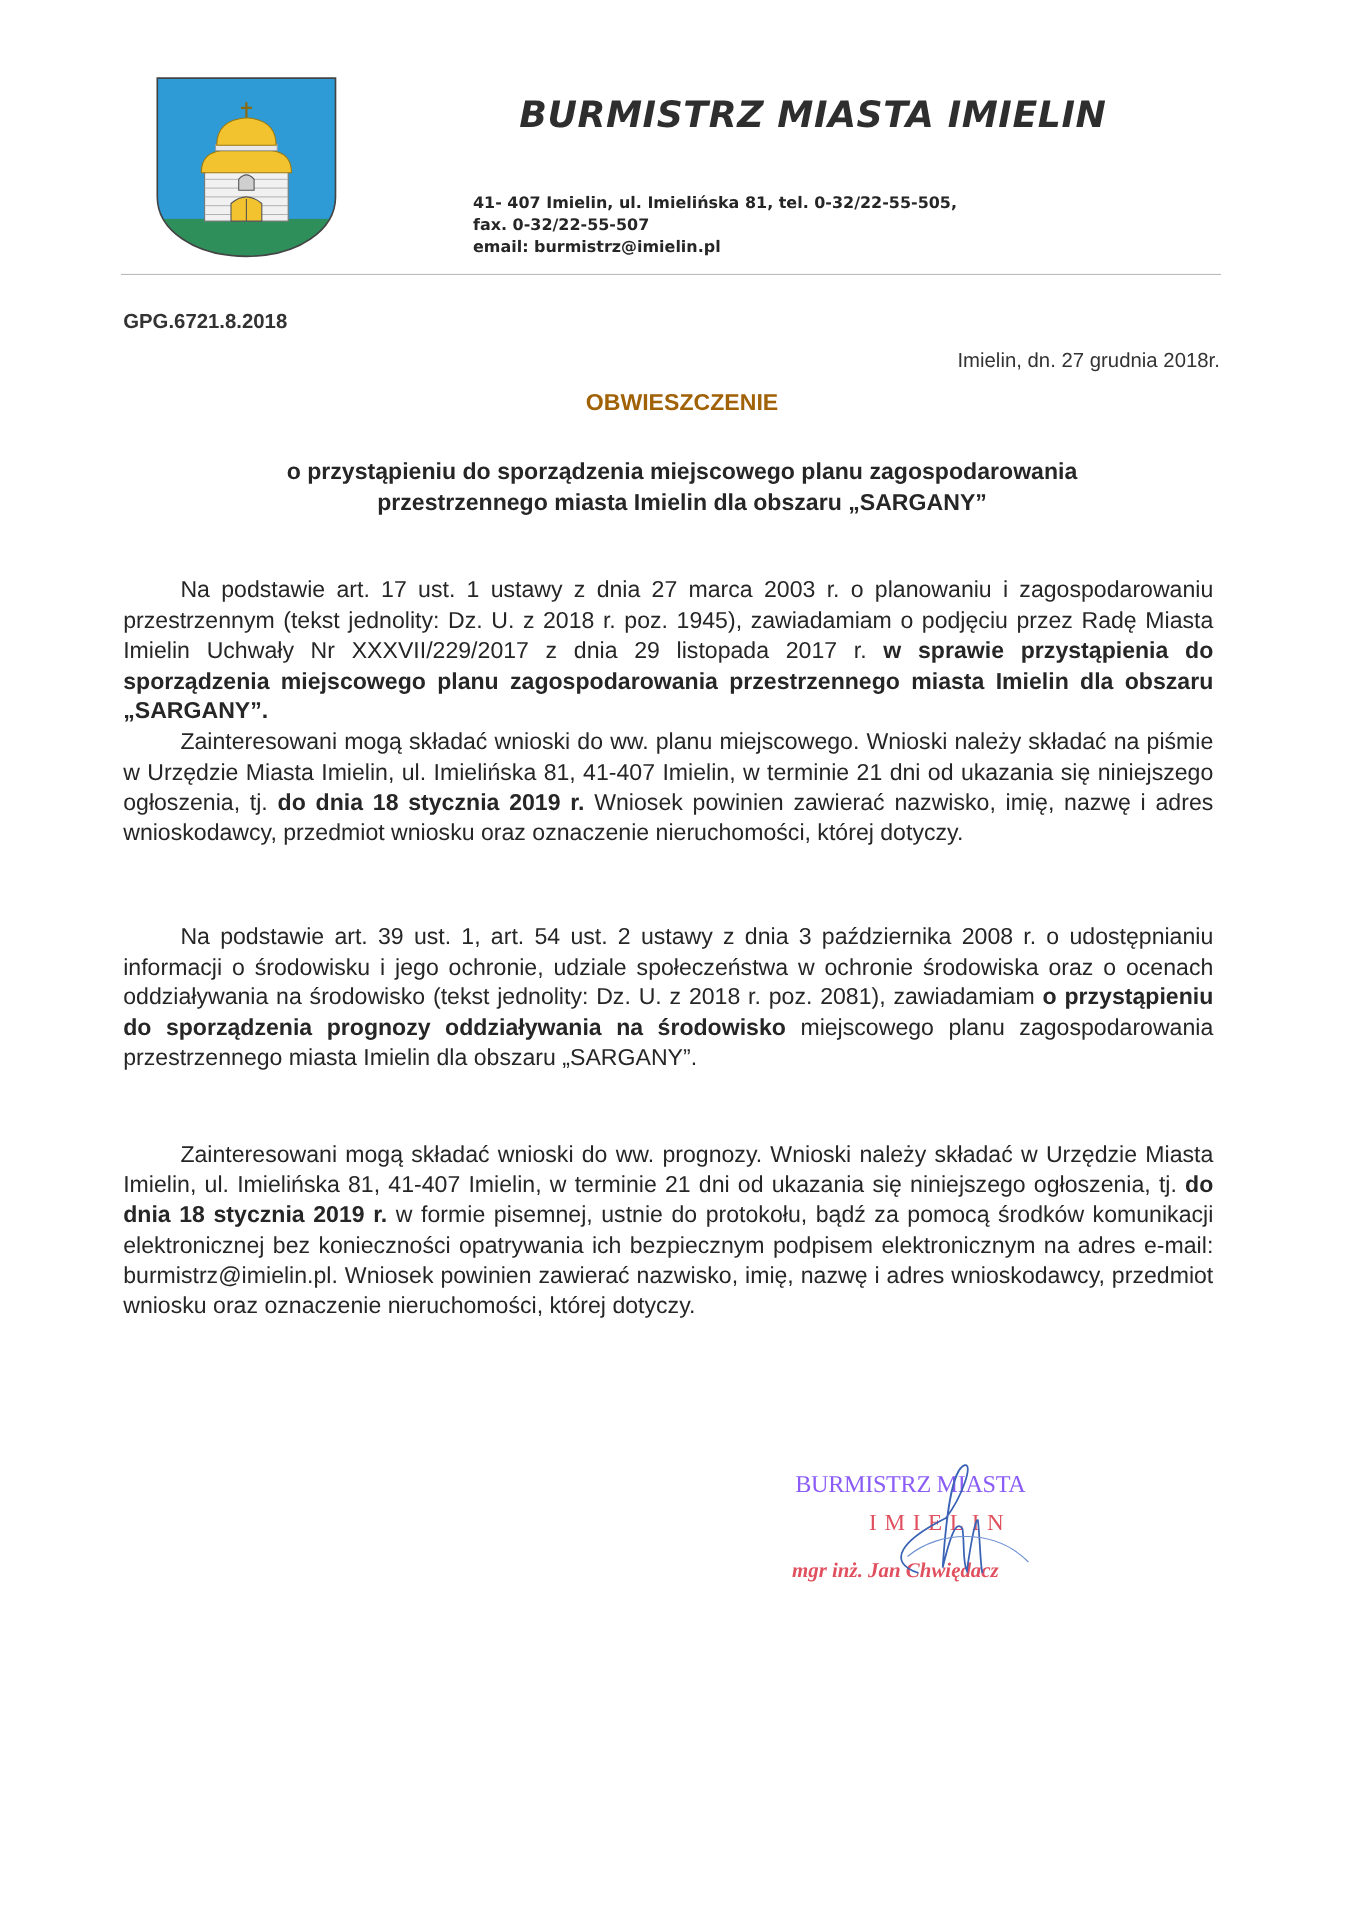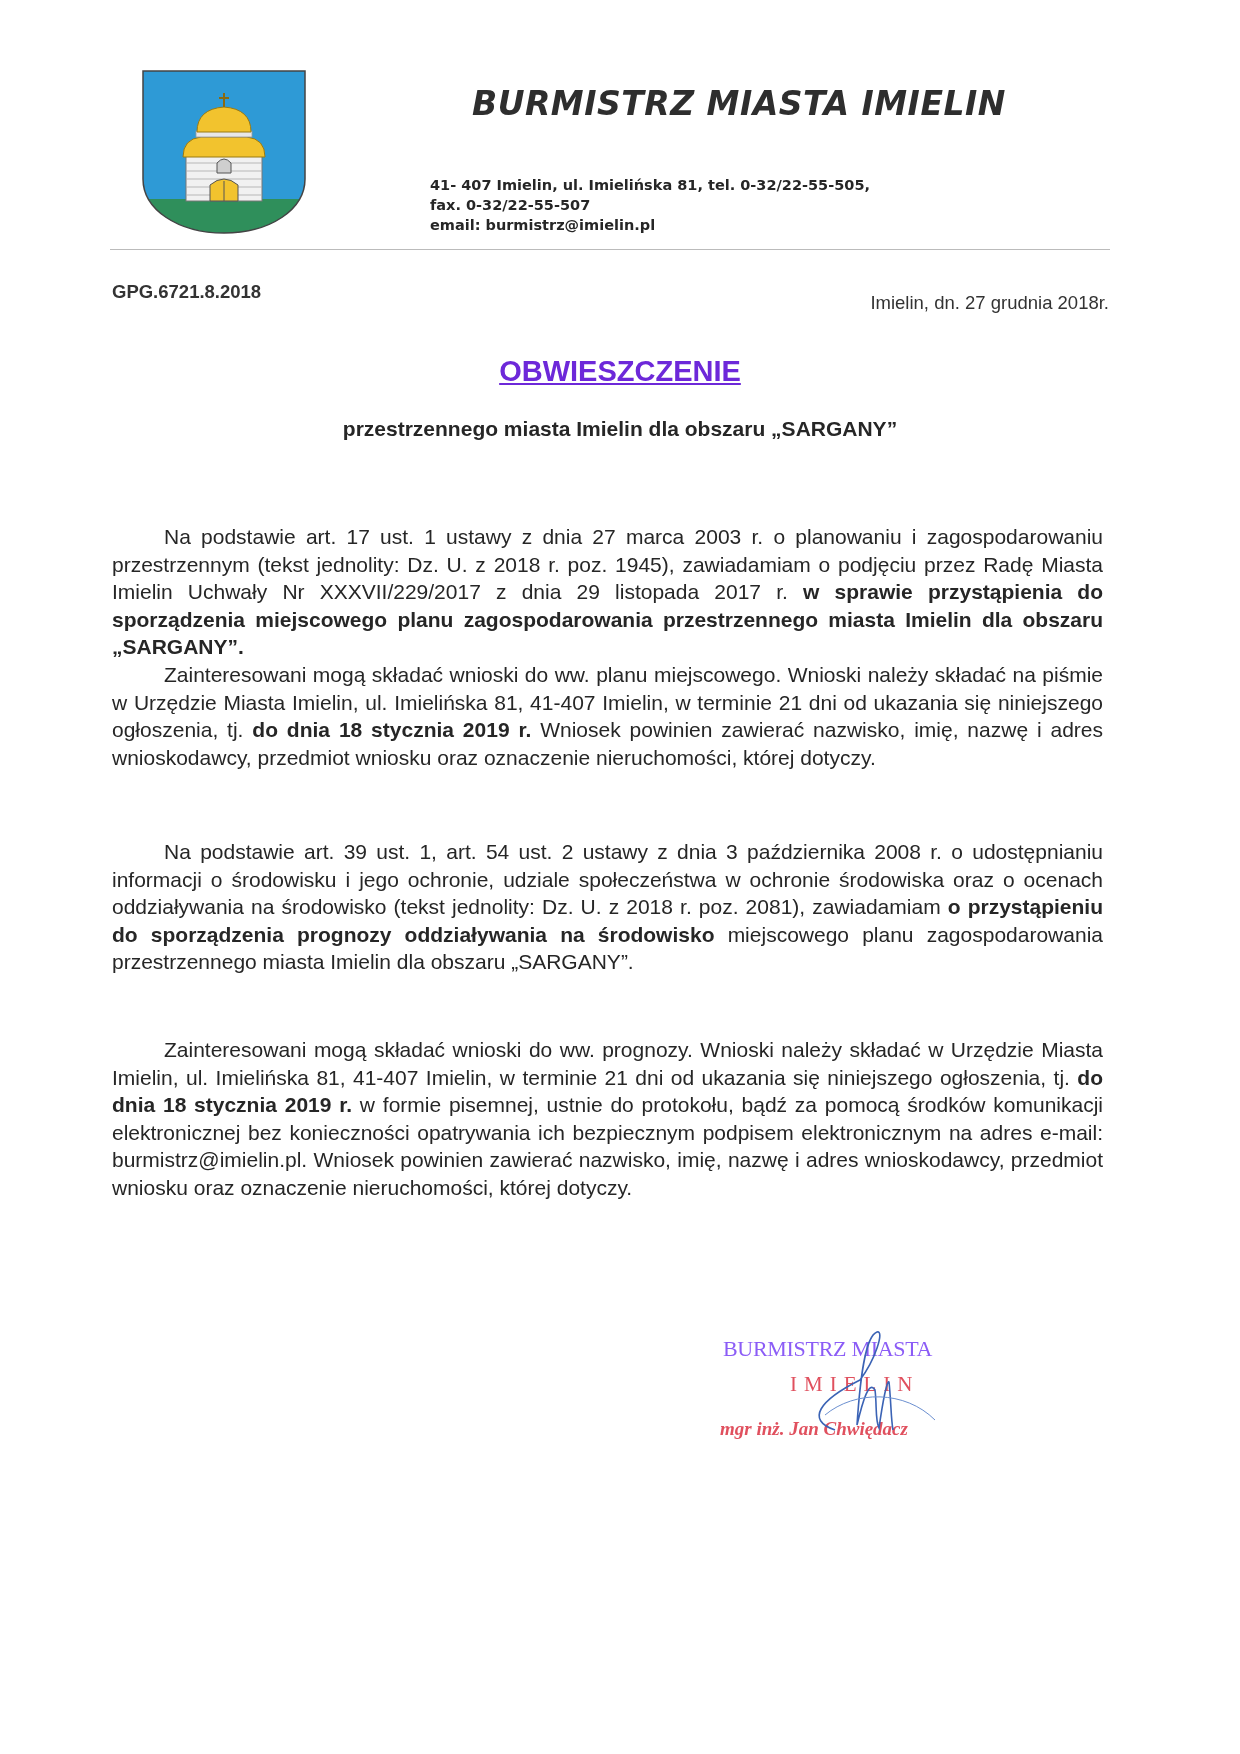--- a/index.html
+++ b/index.html
@@ -8,23 +8,23 @@
   .crest { position: absolute; left: 141px; top: 69px; width: 166px; height: 166px; }
   .org-title { position: absolute; left: 435px; top: 84px; width: 560px;
                font-family: "DejaVu Sans", sans-serif; font-weight: bold; font-style: italic;
                font-size: 33px; letter-spacing: 0.5px; color: #2e2e2e; white-space: nowrap; margin-left: 37px; }
   .contact { position: absolute; left: 430px; top: 175px; width: 530px; 
              font-family: "DejaVu Sans", sans-serif; font-weight: bold; font-size: 14.5px;
              line-height: 20px; color: #262626; }
   .header-rule { position: absolute; left: 110px; top: 249px; width: 1000px; height: 0;
                  border-top: 1px solid #bbbbbb; }
   .ref { position: absolute; left: 112px; top: 281px; font-size: 18.5px; color: #333; font-weight: bold; }
-  .date { position: absolute; right: 131px; top: 292px; font-size: 18.5px; color: #333; }
+  .date { position: absolute; right: 131px; top: 317px; font-size: 18.5px; color: #333; }
   .doc-title { position: absolute; left: 0; width: 1240px; top: 355px; text-align: center;
-               font-weight: bold; font-size: 29px; color: #6d28d9; text-decoration: underline; }
+               font-weight: bold; font-size: 21px; color: #a16207; }
   .subject { position: absolute; left: 150px; width: 940px; top: 414px; text-align: center;
              font-weight: bold; font-size: 21px; line-height: 29px; color: #262626; }
   .body { position: absolute; left: 112px; width: 991px; font-size: 21px; line-height: 27.6px;
           text-align: justify; color: #262626; }
   .body p { margin: 0; text-indent: 52px; }
   .body b { font-weight: bold; }
   .p1 { top: 523px; }
   .p2 { top: 661px; }
   .p3 { top: 838px; }
   .p4 { top: 1036px; }
@@ -84,20 +84,21 @@
 </div>
 
 <div class="header-rule"></div>
 
 <div class="ref">GPG.6721.8.2018</div>
 <div class="date">Imielin, dn. 27 grudnia 2018r.</div>
 
 <div class="doc-title">OBWIESZCZENIE</div>
 
 <div class="subject">
+  <div>o przystąpieniu do sporządzenia miejscowego planu zagospodarowania</div>
   <div>przestrzennego miasta Imielin dla obszaru „SARGANY”</div>
 </div>
 
 <div class="body p1">
   <p><span>Na podstawie art. 17 ust. 1 ustawy z dnia 27 marca 2003 r. o planowaniu i zagospodarowaniu przestrzennym (tekst jednolity: Dz. U. z 2018 r. poz. 1945), zawiadamiam o podjęciu przez Radę Miasta Imielin Uchwały Nr XXXVII/229/2017 z dnia 29 listopada 2017 r. </span><b>w sprawie przystąpienia do sporządzenia miejscowego planu zagospodarowania przestrzennego miasta Imielin dla obszaru „SARGANY”.</b></p>
 </div>
 
 <div class="body p2">
   <p><span>Zainteresowani mogą składać wnioski do ww. planu miejscowego. Wnioski należy składać na piśmie w Urzędzie Miasta Imielin, ul. Imielińska 81, 41-407 Imielin, w terminie 21 dni od ukazania się niniejszego ogłoszenia, tj. </span><b>do dnia 18 stycznia 2019 r.</b><span> Wniosek powinien zawierać nazwisko, imię, nazwę i adres wnioskodawcy, przedmiot wniosku oraz oznaczenie nieruchomości, której dotyczy.</span></p>
 </div>

